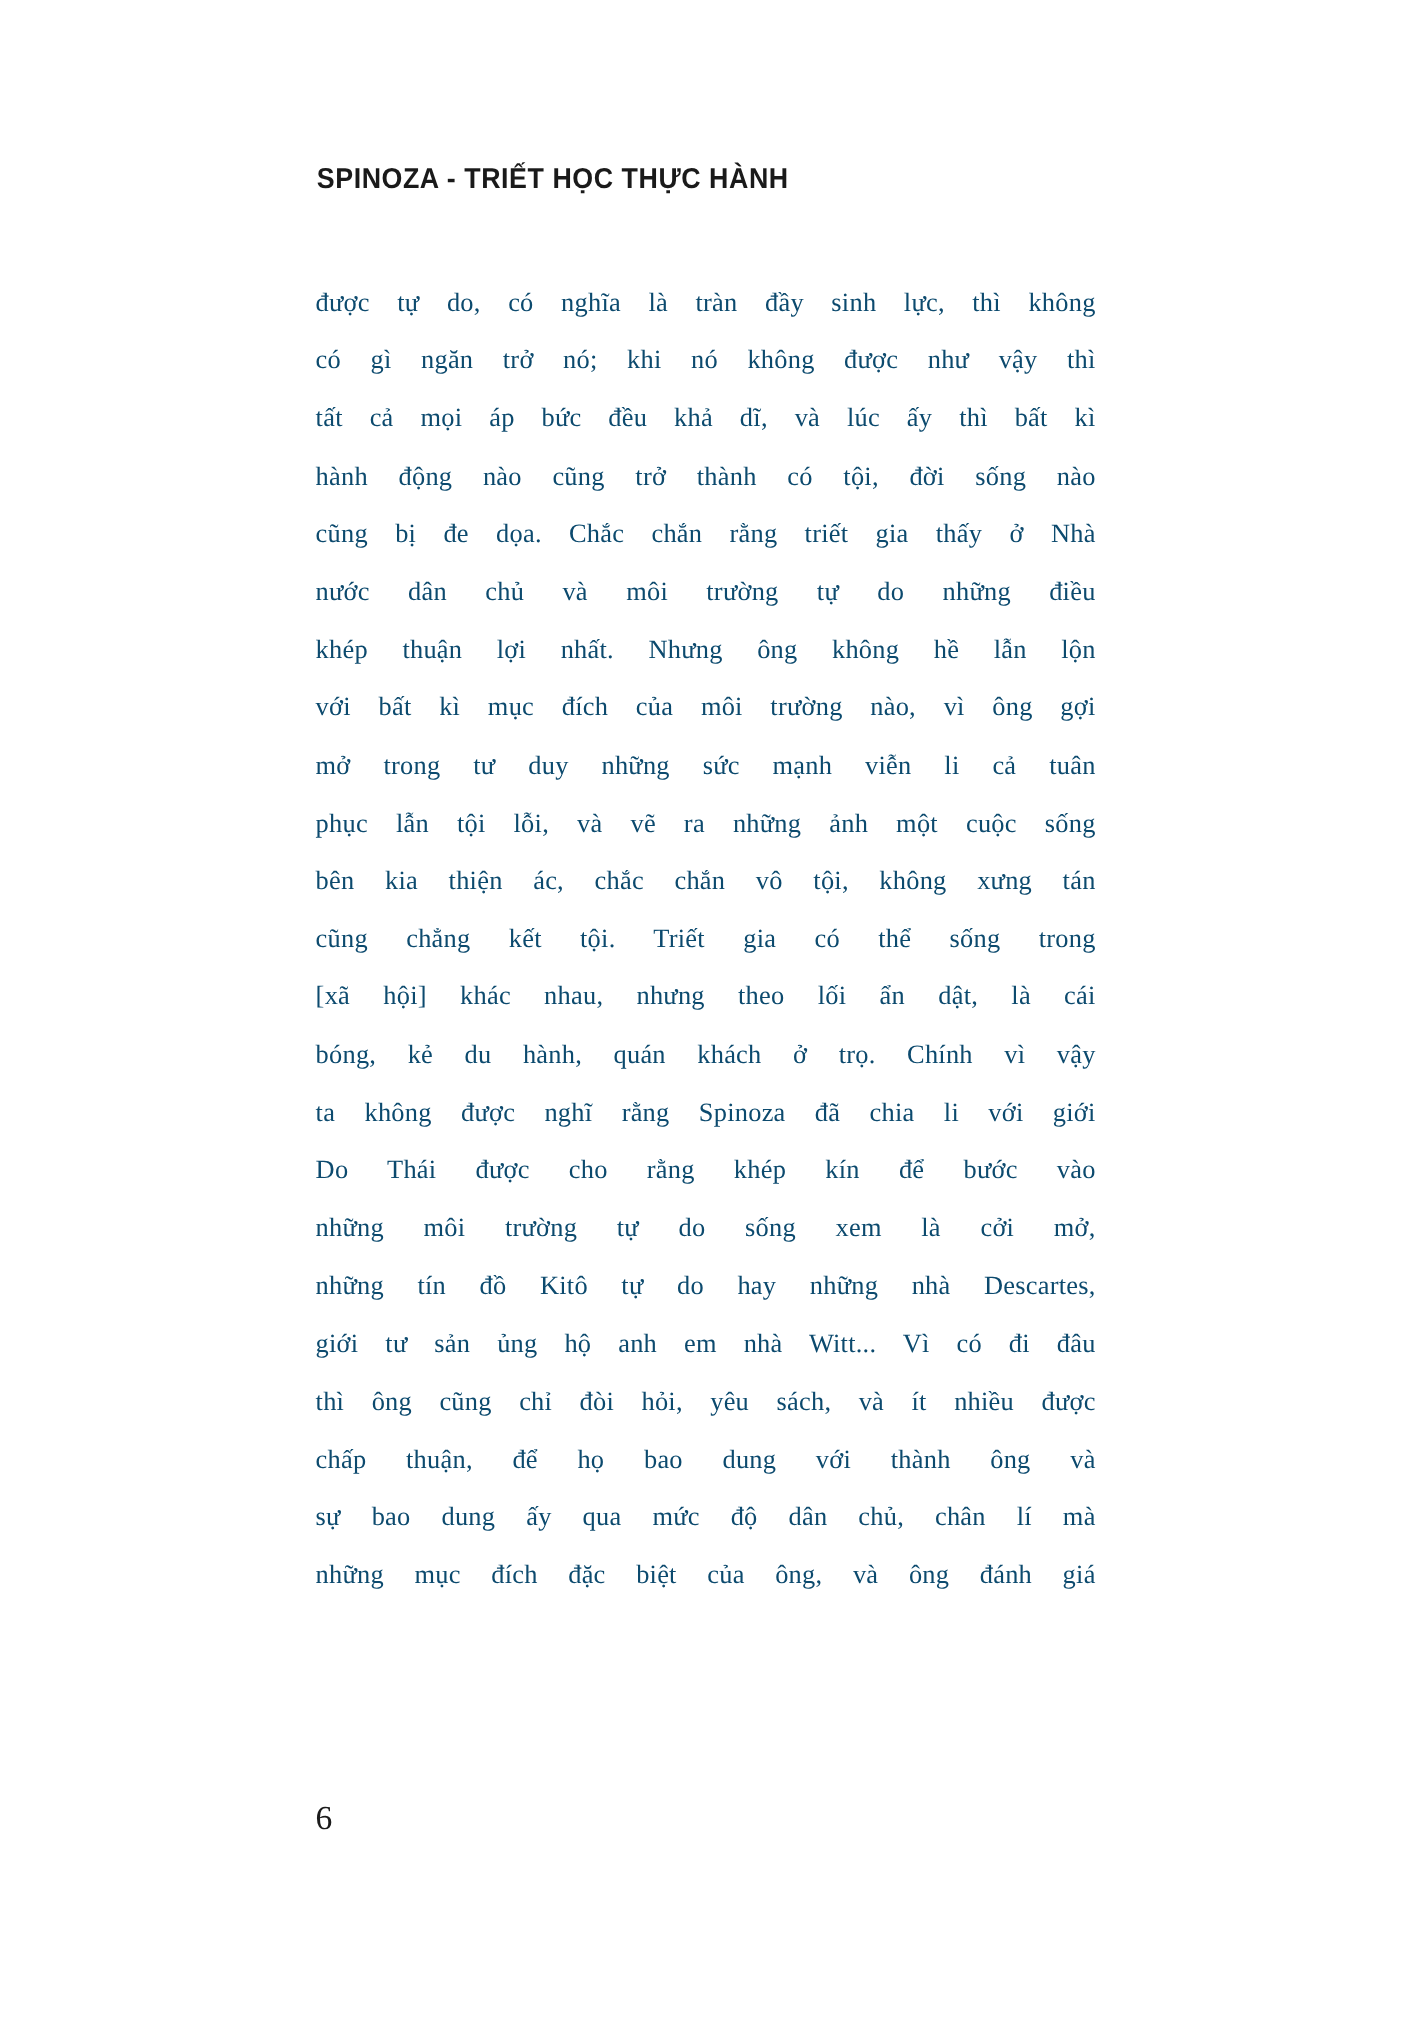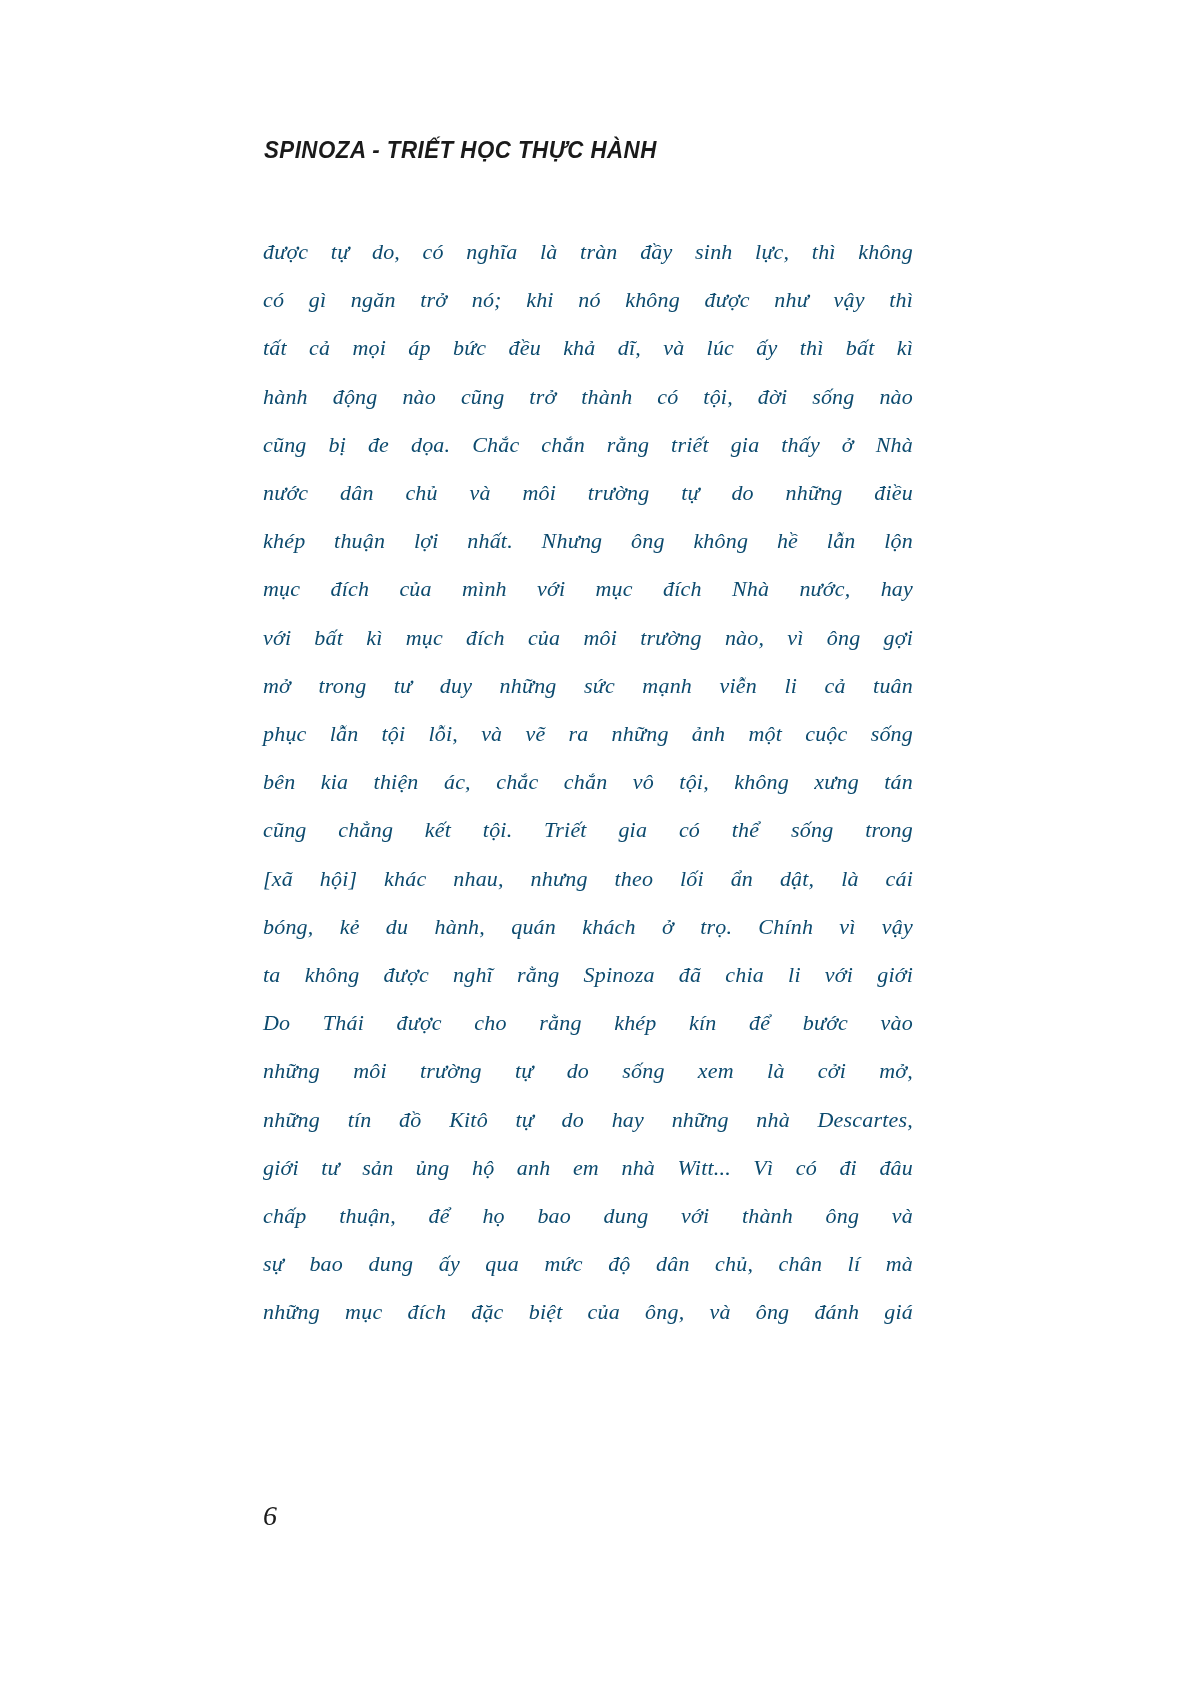--- a/index.html
+++ b/index.html
@@ -8,21 +8,20 @@
     background: #ffffff;
   }
   .page {
     position: relative;
     width: 1190px;
     height: 1684px;
     background: #ffffff;
     overflow: hidden;
     font-family: "Liberation Serif", "DejaVu Serif", serif;
     color: #1c1c1c;
-    font-style: italic;
   }
   .running-head {
     position: absolute;
     left: 264px;
     top: 136px;
     font-family: "Liberation Sans", "DejaVu Sans", sans-serif;
     font-size: 24px;
     font-weight: 600;
     letter-spacing: 0.5px;
     transform: scaleX(0.93);
@@ -60,33 +59,33 @@
   <div class="running-head">SPINOZA - TRIẾT HỌC THỰC HÀNH</div>
 
   <div class="body-text">
       <div class="line">được tự do, có nghĩa là tràn đầy sinh lực, thì không</div>
       <div class="line">có gì ngăn trở nó; khi nó không được như vậy thì</div>
       <div class="line">tất cả mọi áp bức đều khả dĩ, và lúc ấy thì bất kì</div>
       <div class="line">hành động nào cũng trở thành có tội, đời sống nào</div>
       <div class="line">cũng bị đe dọa. Chắc chắn rằng triết gia thấy ở Nhà</div>
       <div class="line">nước dân chủ và môi trường tự do những điều</div>
       <div class="line">khép thuận lợi nhất. Nhưng ông không hề lẫn lộn</div>
-      <div class="line">mục đích của mình với mục đích Nhà nước, hay</div>
       <div class="line">với bất kì mục đích của môi trường nào, vì ông gợi</div>
       <div class="line">mở trong tư duy những sức mạnh viễn li cả tuân</div>
       <div class="line">phục lẫn tội lỗi, và vẽ ra những ảnh một cuộc sống</div>
       <div class="line">bên kia thiện ác, chắc chắn vô tội, không xưng tán</div>
       <div class="line">cũng chẳng kết tội. Triết gia có thể sống trong</div>
       <div class="line">[xã hội] khác nhau, nhưng theo lối ẩn dật, là cái</div>
       <div class="line">bóng, kẻ du hành, quán khách ở trọ. Chính vì vậy</div>
       <div class="line">ta không được nghĩ rằng Spinoza đã chia li với giới</div>
       <div class="line">Do Thái được cho rằng khép kín để bước vào</div>
       <div class="line">những môi trường tự do sống xem là cởi mở,</div>
       <div class="line">những tín đồ Kitô tự do hay những nhà Descartes,</div>
       <div class="line">giới tư sản ủng hộ anh em nhà Witt... Vì có đi đâu</div>
+      <div class="line">thì ông cũng chỉ đòi hỏi, yêu sách, và ít nhiều được</div>
       <div class="line">chấp thuận, để họ bao dung với thành ông và</div>
       <div class="line">sự bao dung ấy qua mức độ dân chủ, chân lí mà</div>
       <div class="line">những mục đích đặc biệt của ông, và ông đánh giá</div>
     </div>
 
   <div class="page-number">6</div>
 
 </div>
 
 </body></html>

